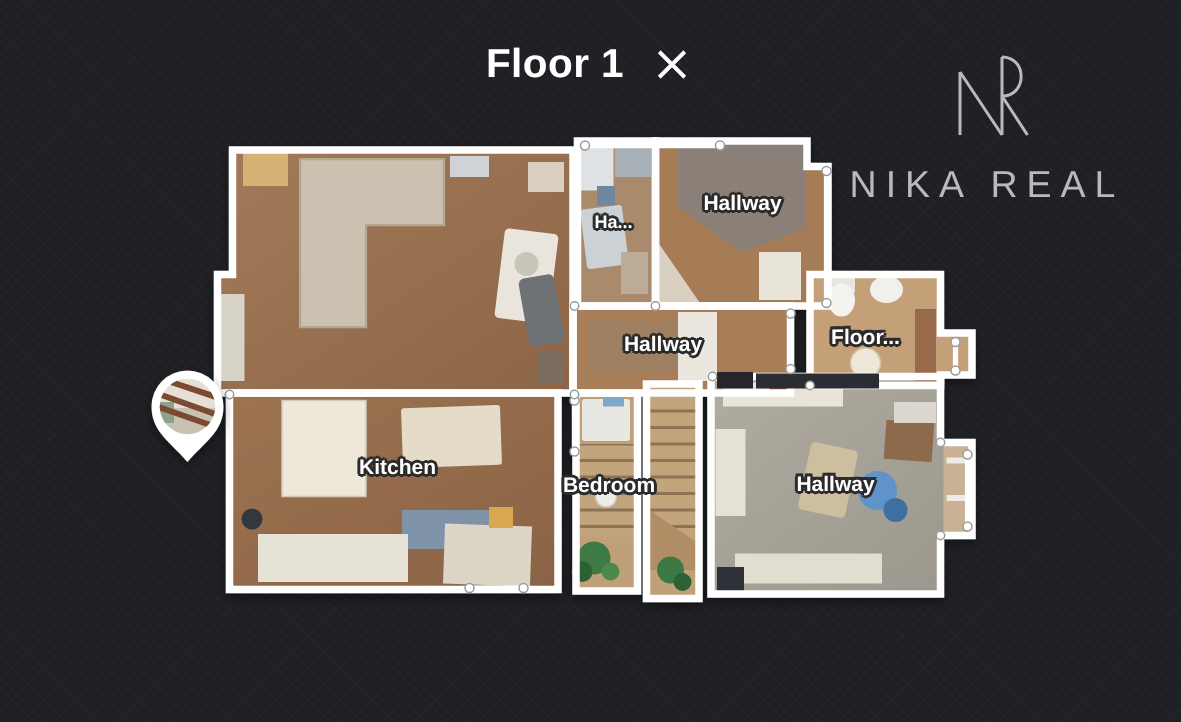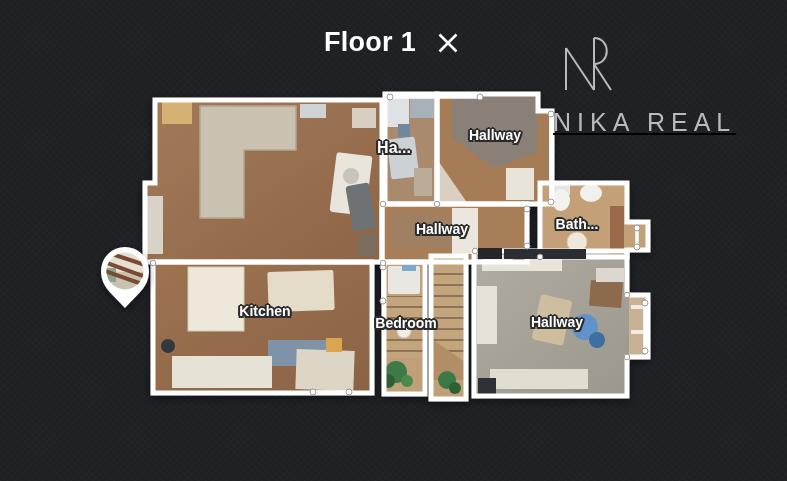--- a/index.html
+++ b/index.html
@@ -16,21 +16,21 @@
     display:flex;justify-content:center;align-items:center;gap:17px;
     z-index:30;
   }
   .title{
     margin:0;color:#ffffff;font-size:27px;font-weight:700;letter-spacing:.3px;
   }
   .close-btn{
     background:none;border:none;padding:2px;cursor:pointer;line-height:0;
   }
   .logo{
-    position:absolute;top:34px;right:24px;width:210px;text-align:left;z-index:30;text-decoration:underline;
+    position:absolute;top:34px;right:24px;width:210px;text-align:center;z-index:30;
   }
   .brand-name{
     margin-top:12px;color:#b9babd;font-size:25px;font-weight:400;
     letter-spacing:6px;white-space:nowrap;
   }
   .plan-stage{position:absolute;inset:0;z-index:10;}
   .plan-svg{position:absolute;left:0;top:0;}
   .room-label{
     position:absolute;transform:translate(-50%,-50%);
     color:#fff;font-weight:700;font-size:14px;white-space:nowrap;z-index:20;
@@ -239,20 +239,20 @@
       <g stroke="#7c4a33" stroke-width="4">
         <line x1="104" y1="262" x2="146" y2="277"></line>
         <line x1="102" y1="270" x2="142" y2="284"></line>
         <line x1="112" y1="254" x2="148" y2="266"></line>
       </g>
       <rect x="106" y="252" width="38" height="38" fill="none"></rect>
     </g>
   </g>
 </svg>
 
-<div class="room-label" style="left:394px;top:148px;font-size:16px">Ha...</div>
+<div class="room-label" style="left:409px;top:148px;font-size:12px">Ha...</div>
 <div class="room-label" style="left:495px;top:135px">Hallway</div>
 <div class="room-label" style="left:442px;top:229px">Hallway</div>
-<div class="room-label" style="left:577px;top:224px">Bath...</div>
+<div class="room-label" style="left:577px;top:224px">Floor...</div>
 <div class="room-label" style="left:265px;top:311px">Kitchen</div>
 <div class="room-label" style="left:406px;top:323px">Bedroom</div>
 <div class="room-label" style="left:557px;top:322px">Hallway</div>
 </div>
 
 </body></html>

